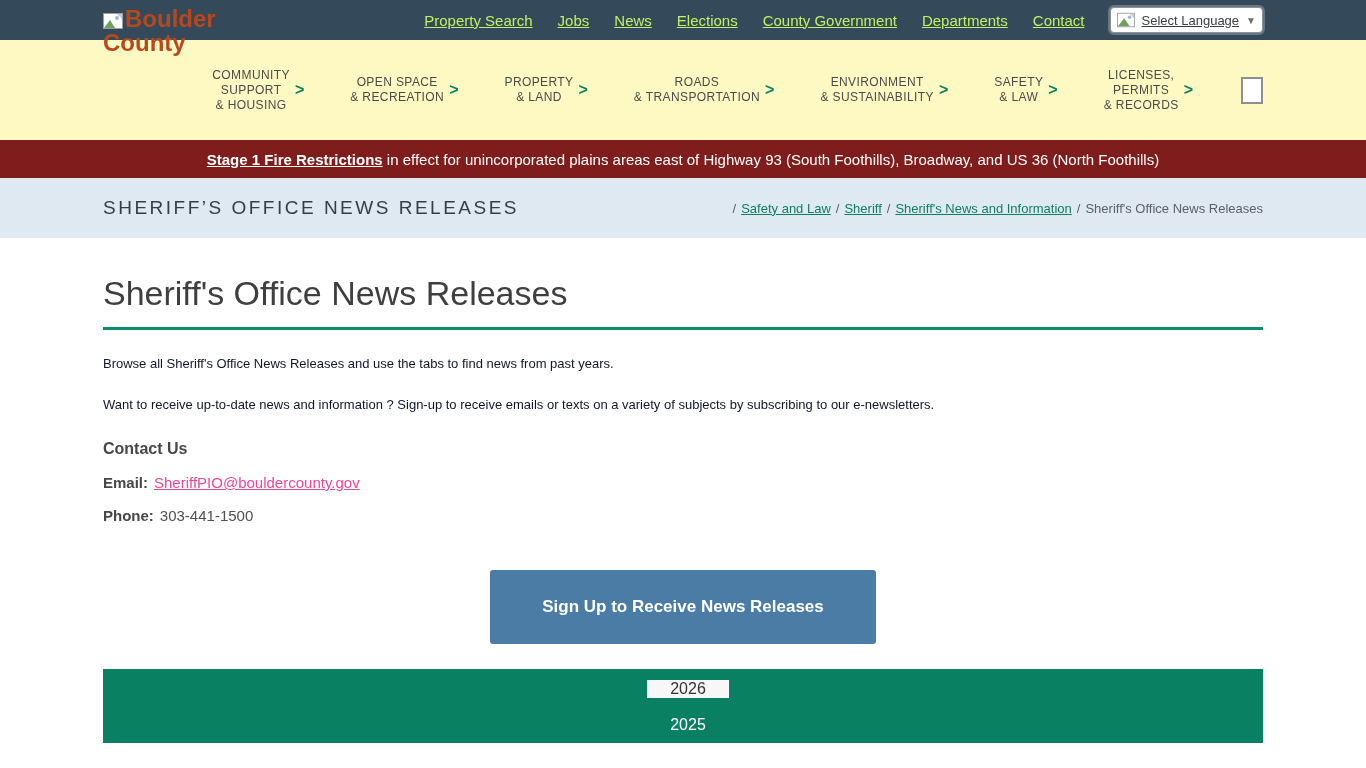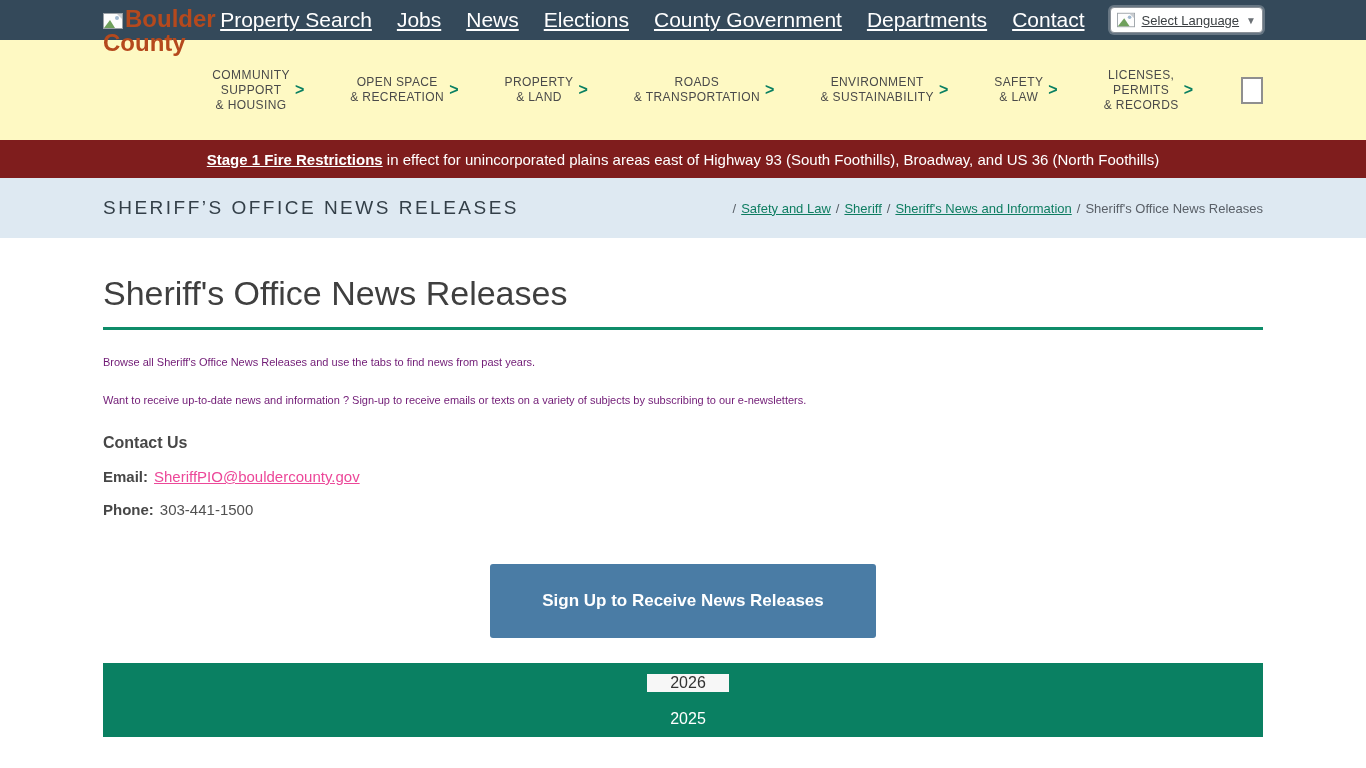--- a/index.html
+++ b/index.html
@@ -7,21 +7,21 @@
   .content { width: 1160px; margin: 0 auto; position: relative; }
   span:empty { display: none; }
 
   
   .topbar { background: #34495A; height: 40px; position: relative; }
   .topbar .content { display: flex; align-items: center; height: 40px; }
   .logo { position: absolute; left: 0; top: 7px; width: 120px; line-height: 24px;
           font-size: 24px; font-weight: bold; color: #B5491D; z-index: 5; }
   .logo svg { vertical-align: middle; margin-right: 2px; }
   .top-links { margin-left: auto; display: flex; align-items: center; gap: 25px; }
-  .top-links a { color: #ffffff; font-size: 21px; text-decoration: underline; cursor: pointer; }
+  .top-links a { color: #bef264; font-size: 15px; text-decoration: underline; cursor: pointer; }
   .lang-widget { margin-left: 25px; background: #ffffff; border: 1px solid #8a9097;
                  border-radius: 4px; padding: 4px 6px; display: flex; align-items: center;
                  gap: 7px; box-shadow: 0 0 0 2px rgba(255,255,255,0.25); cursor: pointer; }
   .lang-widget .lang-label { font-size: 13px; color: #3c4043; text-decoration: underline; }
   .lang-widget .arrow { font-size: 10px; color: #6b7075; }
 
   
   .mainnav { background: #fef9c3; height: 100px; }
   .mainnav .content { display: flex; align-items: center; justify-content: flex-end;
                       gap: 46px; height: 100px; }
@@ -43,21 +43,21 @@
   .crumbband { background: #DEE9F2; height: 60px; }
   .crumbband .content { display: flex; align-items: center; justify-content: space-between; height: 60px; }
   .page-title { font-size: 19px; color: #333F48; letter-spacing: 2.5px; font-weight: 400; }
   .breadcrumb { font-size: 13px; color: #5a6068; display: flex; align-items: center; gap: 5px; }
   .breadcrumb a { color: #0E7D61; text-decoration: underline; cursor: pointer; }
 
   
   .main { padding-top: 36px; }
   h1.heading { font-size: 34px; font-weight: 400; color: #3F3F3F; }
   .green-rule { height: 3px; background: #0E8C69; border: none; margin-top: 14px; }
-  .para { font-size: 11px; color: #701a75; margin-top: 26px; }
+  .para { font-size: 13px; color: #0f172a; margin-top: 26px; }
   .contact-heading { font-size: 16px; font-weight: bold; color: #474747; margin-top: 28px; }
   .contact-row { font-size: 15px; color: #515151; margin-top: 16px; display: flex;
                  align-items: center; gap: 6px; }
   .contact-label { font-weight: bold; color: #474747; }
   .email-link { color: #ec4899; text-decoration: underline; cursor: pointer; }
 
   .signup-btn { display: block; margin: 46px auto 0 auto; width: 386px; height: 74px;
                 background: #4A7CA5; color: #ffffff; font-family: "Liberation Sans", sans-serif;
                 font-size: 17px; font-weight: bold; border: none; border-radius: 3px; cursor: pointer; }
 

